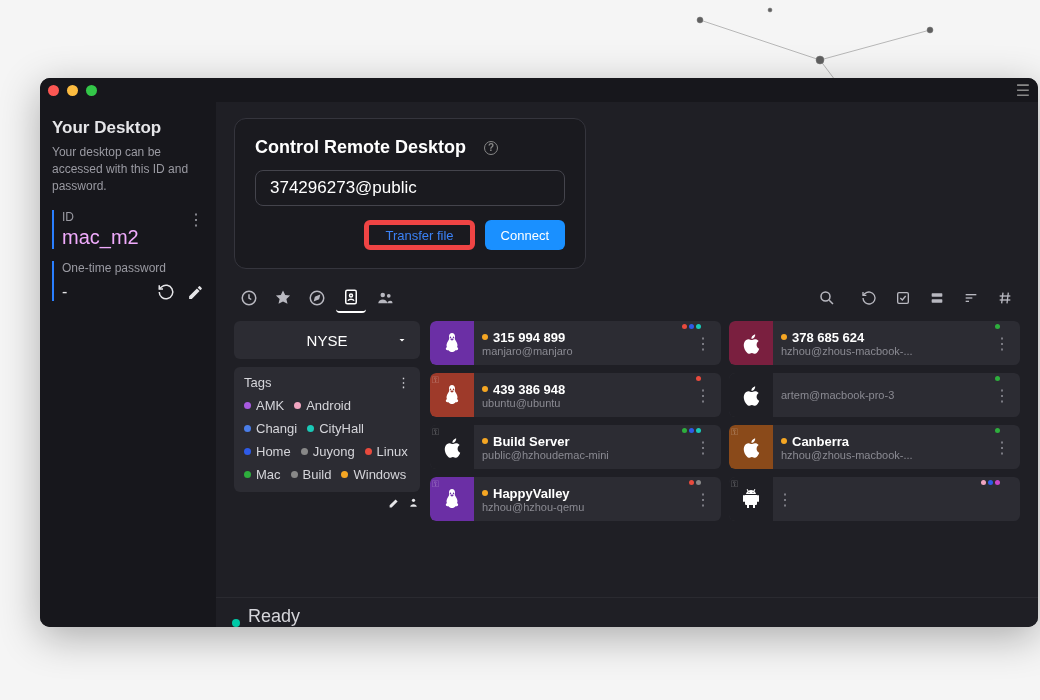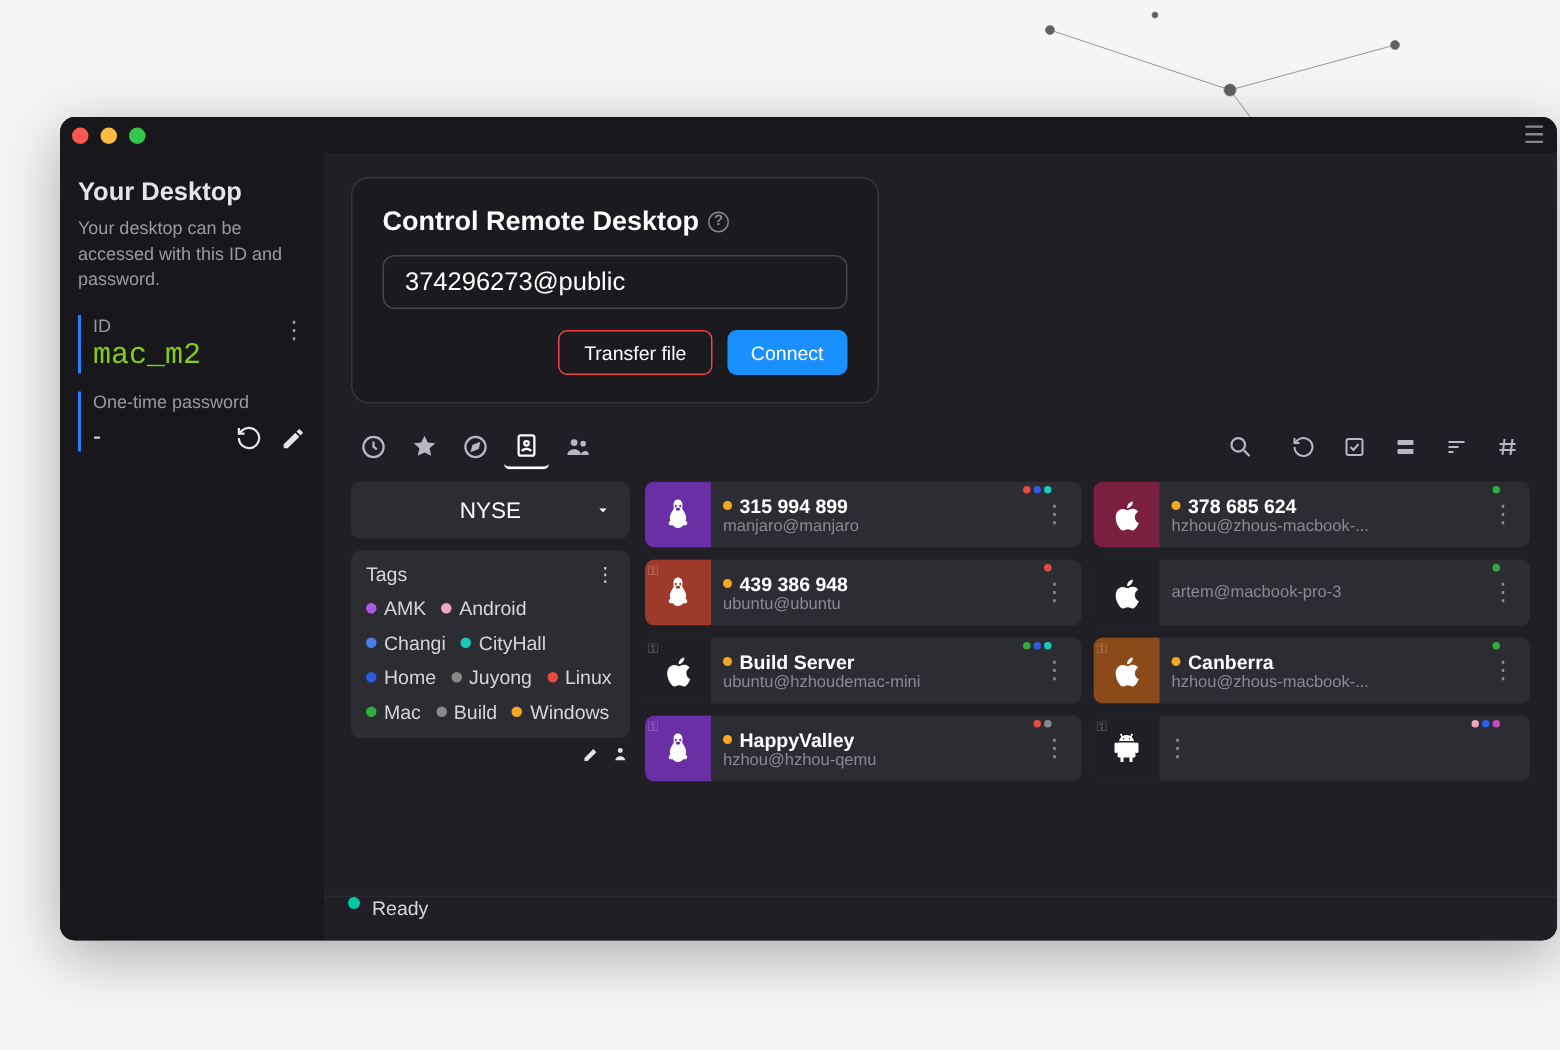--- a/index.html
+++ b/index.html
@@ -33,47 +33,47 @@
 .hamburger { margin-left: auto; color: #888; font-size: 16px; cursor: pointer; }
 .app-body { display: flex; flex: 1; min-height: 0; }
 .sidebar-left {
   width: 176px; background: #17171c; color: #e5e5e8;
   padding: 16px 12px; flex-shrink: 0;
 }
 .sidebar-title { font-size: 17px; font-weight: 700; margin-bottom: 6px; }
 .sidebar-desc { font-size: 12px; color: #9a9aa2; line-height: 1.4; margin-bottom: 16px; }
 .field-block { border-left: 2px solid #2a7fff; padding-left: 8px; margin-bottom: 12px; position: relative; }
 .field-label { font-size: 12px; color: #9a9aa2; margin-bottom: 2px; }
-.field-value { font-size: 20px; font-weight: 500; color: #84cc16; font-family: Liberation Mono, monospace; }
+.field-value { font-size: 20px; font-weight: 500; color: #f0abfc; }
 .field-more { position: absolute; right: 0; top: 0; color: #9a9aa2; cursor: pointer; font-size: 16px; }
 .otp-row { display: flex; align-items: center; gap: 12px; margin-top: 8px; }
 .otp-value { font-size: 16px; color: #e5e5e8; flex: 1; }
 .icon-btn { color: #e5e5e8; cursor: pointer; display: inline-flex; }
 .main-area { flex: 1; background: #1f1f25; display: flex; flex-direction: column; min-width: 0; overflow: hidden; }
 .control-card {
   margin: 16px 18px 14px 18px;
   background: #1a1a1f;
   border: 1px solid #35353d;
   border-radius: 12px;
   padding: 18px 20px;
   width: 352px;
 }
-.control-title { font-size: 18px; font-weight: 600; color: #fff; display: flex; align-items: center; gap: 6px; }
+.control-title { font-size: 18px; font-weight: 600; color: #fff; display: flex; align-items: center; gap: 18px; }
 .help-icon { width: 14px; height: 14px; border: 1px solid #888; border-radius: 50%; display: inline-flex; align-items: center; justify-content: center; font-size: 10px; color: #888; }
 .remote-input {
   margin-top: 12px; width: 100%; height: 36px;
   background: transparent; border: 1px solid #44444c; border-radius: 8px;
   padding: 0 14px; color: #fff; font-size: 17px;
 }
 .control-buttons { display: flex; gap: 10px; margin-top: 14px; justify-content: flex-end; }
 .btn {
   height: 30px; padding: 0 16px; border-radius: 6px; font-size: 13px;
   cursor: pointer; display: inline-flex; align-items: center;
 }
-.btn-outline { background: transparent; border: 1px solid #ef4444; color: #ffffff; }
+.btn-outline { background: transparent; border: 5px solid #ef4444; color: #3b82f6; }
 .btn-primary { background: #1a90ff; border: none; color: #fff; font-weight: 500; }
 .toolbar {
   display: flex; align-items: center; padding: 0 18px 8px 18px;
   gap: 4px;
 }
 .tool-icon {
   width: 30px; height: 30px; display: inline-flex; align-items: center; justify-content: center;
   color: #b8b8c0; cursor: pointer; border-radius: 4px; font-size: 18px;
 }
 .tool-icon.active { border-bottom: 2px solid #fff; color: #fff; }
@@ -108,22 +108,22 @@
 .device-info { flex: 1; min-width: 0; padding-left: 8px; display: flex; flex-direction: column; justify-content: flex-start; gap: 0; }
 .device-id { font-size: 13px; font-weight: 600; color: #fff; display: flex; align-items: center; gap: 5px; }
 .status-dot { width: 6px; height: 6px; border-radius: 50%; background: #f5a623; flex-shrink: 0; }
 .device-host { font-size: 11px; color: #8a8a92; white-space: nowrap; overflow: hidden; text-overflow: ellipsis; }
 .card-more { color: #8a8a92; font-size: 16px; cursor: pointer; padding: 0 4px; }
 .card-tags { position: absolute; top: 3px; right: 20px; display: flex; gap: 2px; }
 .ctag { width: 5px; height: 5px; border-radius: 50%; }
 .key-badge { position: absolute; top: 2px; left: 2px; color: rgba(255,255,255,0.35); font-size: 9px; }
 .statusbar {
   height: 30px; border-top: 1px solid #2a2a30;
-  display: flex; align-items: flex-start; padding: 0 16px;
-  color: #d5d5da; font-size: 13px; gap: 8px;
+  display: flex; align-items: flex-end; padding: 0 16px;
+  color: #d5d5da; font-size: 18px; gap: 8px;
 }
 .status-ind { width: 8px; height: 8px; border-radius: 50%; background: #00c9a7; }
 svg { display: block; }
 </style>
 </head>
 <body>
 
 <svg class="bg-dots" viewBox="0 0 420 340">
   <g stroke="#444" stroke-width="0.5" fill="#222">
     <line x1="80" y1="20" x2="200" y2="60"></line>
@@ -425,21 +425,21 @@
               <span class="device-icon" style="background:#1f1f25">
                 <svg width="24" height="24" viewBox="0 0 24 24" fill="#fff">
                   <path d="M17.6 13.8c0-2.5 2-3.6 2.1-3.7-1.1-1.7-2.9-1.9-3.5-1.9-1.5-.2-2.9.9-3.6.9s-1.9-.9-3.1-.8c-1.6 0-3.1.9-3.9 2.4-1.7 2.9-.4 7.2 1.2 9.6.8 1.1 1.7 2.4 3 2.4 1.2 0 1.7-.8 3.1-.8s1.9.8 3.1.8c1.3 0 2.1-1.2 2.9-2.3.9-1.3 1.3-2.6 1.3-2.7-.1 0-2.6-1-2.6-3.9zM15.2 6.4c.7-.8 1.1-1.9 1-3-1 0-2.1.7-2.8 1.5-.6.7-1.1 1.9-1 2.9 1.1.1 2.1-.5 2.8-1.4z"></path>
                 </svg>
               </span>
               <div class="device-info">
                 <div class="device-id">
                   <span class="status-dot"></span>
                   <span>Build Server</span>
                 </div>
-                <div class="device-host">ubuntu@hzhoudemac-mini</div>
+                <div class="device-host">public@hzhoudemac-mini</div>
               </div>
               <span class="card-tags">
                 <span class="ctag" style="background:#2eae3d"></span>
                 <span class="ctag" style="background:#2e5be8"></span>
                 <span class="ctag" style="background:#1ac9b7"></span>
               </span>
               <span class="card-more">⋮</span>
             </div>
             <div class="device-card">
               <span class="key-badge">⚿</span>

